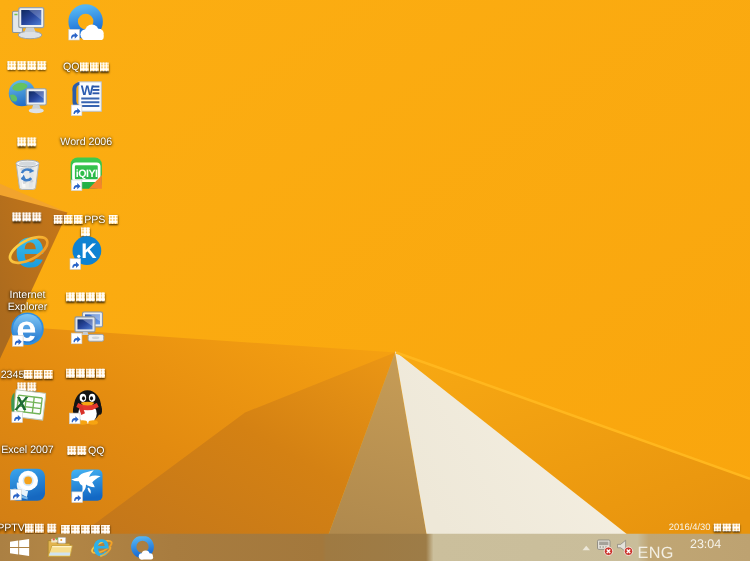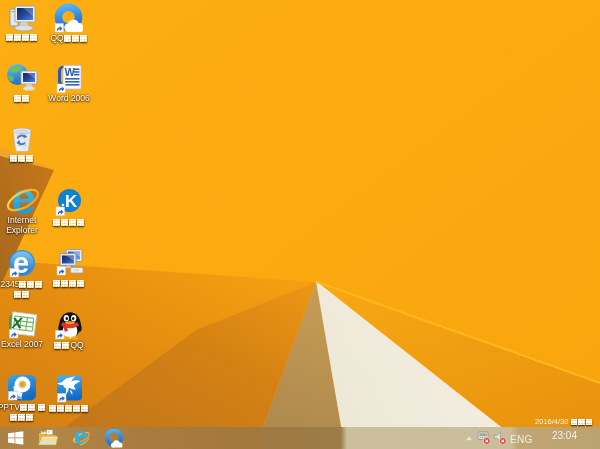--- a/index.html
+++ b/index.html
@@ -1,19 +1,19 @@
 <!DOCTYPE html>
 <html><head><meta charset="utf-8">
 <style>
 html,body{margin:0;padding:0;}
 #desk{position:relative;width:600px;height:449px;overflow:hidden;font-family:"Liberation Sans",sans-serif;background:#fba90f;}
 #wall{position:absolute;left:0;top:0;}
 .icon{position:absolute;width:64px;text-align:center;}
 .icon svg{display:block;margin:0 auto;}
-.lbl{margin-top:0;font-size:8.5px;line-height:10px;color:#fff;text-shadow:0 1px 2px rgba(30,20,0,.95),0 0 2px rgba(0,0,0,.7);white-space:nowrap;}
+.lbl{margin-top:15px;font-size:8.5px;line-height:10px;color:#fff;text-shadow:0 1px 2px rgba(30,20,0,.95),0 0 2px rgba(0,0,0,.7);white-space:nowrap;}
 .g{display:inline-block;width:7px;height:7.5px;margin:0 1px -1px 0;background:repeating-linear-gradient(to bottom,rgba(255,255,255,.95) 0 1px,rgba(255,255,255,.35) 1px 2.5px),repeating-linear-gradient(to right,rgba(255,255,255,.9) 0 1px,rgba(255,255,255,.2) 1px 2.5px);box-shadow:0 1px 1.5px rgba(40,25,0,.9);}
 .g2{width:6.5px;height:6.5px;}
 #bar{position:absolute;left:0;top:427px;width:600px;height:22px;
 background:linear-gradient(90deg,#ab8043 0,#b28646 8%,#a87c3f 23%,#a3783c 43%,#9f7a42 43.5%,#9d7c47 56.8%,#cbbf9c 57.8%,#c9bd9a 85%,#c0a674 86.5%,#bda271 100%);}
 .bic{position:absolute;top:429px;}
 .tray{position:absolute;color:#f7f4ec;font-size:8px;}
 </style></head>
 <body>
 <div id="desk">
 <svg id="wall" width="600" height="449" viewBox="0 0 600 449">
@@ -169,20 +169,31 @@
 <path d="M16 7 L15 25 L18 25 L19.5 7 Z" fill="#dfe3e6" opacity="0.8"></path>
 <ellipse cx="14" cy="5.8" rx="9.2" ry="2.7" fill="#f2f4f6" stroke="#a8aeb4" stroke-width="0.8"></ellipse>
 <ellipse cx="14" cy="5.9" rx="7" ry="1.8" fill="#d3d8dc"></ellipse>
 <path d="M8 10 q2 -1.5 4 0 q-1 2 -3 2 z M14 8.5 q2.5 -1 4 0.5 q-0.5 2 -2.5 2 z M10 20 q2 -1 3.5 0.5 q-1 2 -3 1.5 z M16 19 q2 -0.5 3 1 q-1.5 1.5 -3 0.5 z" fill="#c9ced3" opacity="0.8"></path>
 <path d="M9.5 13.5 a4.5 4.5 0 0 1 7 -2" fill="none" stroke="#3f7fc8" stroke-width="2"></path>
 <polygon points="16,9.5 19.5,11.8 15.5,13.5" fill="#3f7fc8"></polygon>
 <path d="M17 17.5 a4.5 4.5 0 0 1 -7.5 -0.5" fill="none" stroke="#3f7fc8" stroke-width="2"></path>
 <polygon points="11,14.5 8.8,18.4 12.8,18.7" fill="#3f7fc8"></polygon>
 </svg>
 <div class="lbl"><i class="g"></i><i class="g"></i><i class="g"></i></div>
+</div>
+<div class="icon" style="left:37px;top:125px">
+<svg width="30" height="30" viewBox="0 0 30 30">
+<rect x="2.5" y="1" width="25" height="25" rx="5.5" fill="url(#gqy)"></rect>
+<rect x="4.8" y="6" width="20.5" height="13.5" rx="2" fill="none" stroke="#fff" stroke-width="2.2"></rect>
+<text x="6.7" y="16.5" font-size="8.5" font-weight="bold" fill="#fff" font-family="Liberation Sans,sans-serif" letter-spacing="-0.4">iQIYI</text>
+<polygon points="27.5,26 17,26 27.5,15" fill="#f4842c"></polygon>
+<use href="#scut" x="3" y="19"></use>
+</svg>
+<div class="lbl"><i class="g"></i><i class="g"></i><i class="g"></i>PPS <i class="g"></i></div>
+<div class="lbl" style="margin-top:0"><i class="g"></i></div>
 </div>
 <div class="icon" style="left:-10px;top:187px">
 <svg width="34" height="28" viewBox="0 0 34 28">
 <text x="6.5" y="26.5" font-size="44" font-weight="bold" fill="url(#gie)" font-family="Liberation Sans,sans-serif">e</text>
 <ellipse cx="18" cy="13" rx="16.5" ry="7.6" fill="none" stroke="url(#gsw)" stroke-width="2.2" transform="rotate(-28 18 13)"></ellipse>
 </svg>
 <div class="lbl">Internet</div>
 <div class="lbl" style="margin-top:0">Explorer</div>
 </div>
 <div class="icon" style="left:37px;top:187px">
@@ -322,16 +333,16 @@
       <circle cx="5.5" cy="6.6" r="0.6" fill="#8a877e"></circle>
       <circle cx="7.8" cy="6.6" r="0.6" fill="#8a877e"></circle>
 <circle cx="9.8" cy="10" r="3.4" fill="#cc372e" stroke="#f4f2ec" stroke-width="0.7"></circle>
 <path d="M8.4 8.6 L11.2 11.4 M11.2 8.6 L8.4 11.4" stroke="#fff" stroke-width="1.1"></path>
 </svg>
 <svg class="bic" style="left:493px;top:431px" width="15" height="15" viewBox="0 0 15 15">
 <path d="M1 4.5 L3.5 4.5 L7.5 1.2 L7.5 10.2 L3.5 7.2 L1 7.2 Z" fill="#e3e1da" stroke="#8a877e" stroke-width="0.6"></path>
 <circle cx="9.8" cy="10" r="3.4" fill="#cc372e" stroke="#f4f2ec" stroke-width="0.7"></circle>
 <path d="M8.4 8.6 L11.2 11.4 M11.2 8.6 L8.4 11.4" stroke="#fff" stroke-width="1.1"></path>
 </svg>
-<div class="tray" style="left:510px;top:434px;font-size:10px;letter-spacing:0.3px;color:#f3efe4">ENG</div>
+<div class="tray" style="left:510px;top:434px;font-size:13px;letter-spacing:0.3px;color:#f3efe4">ENG</div>
 <div class="tray" style="right:23px;top:430px;font-size:10px;color:#f6f3ea">23:04</div>
 <div class="tray" style="right:7px;top:417px;font-size:7.5px;color:#f6f3ea">2016/4/30 <i class="g g2"></i><i class="g g2"></i><i class="g g2"></i></div>
 </div>
 
 </body></html>

